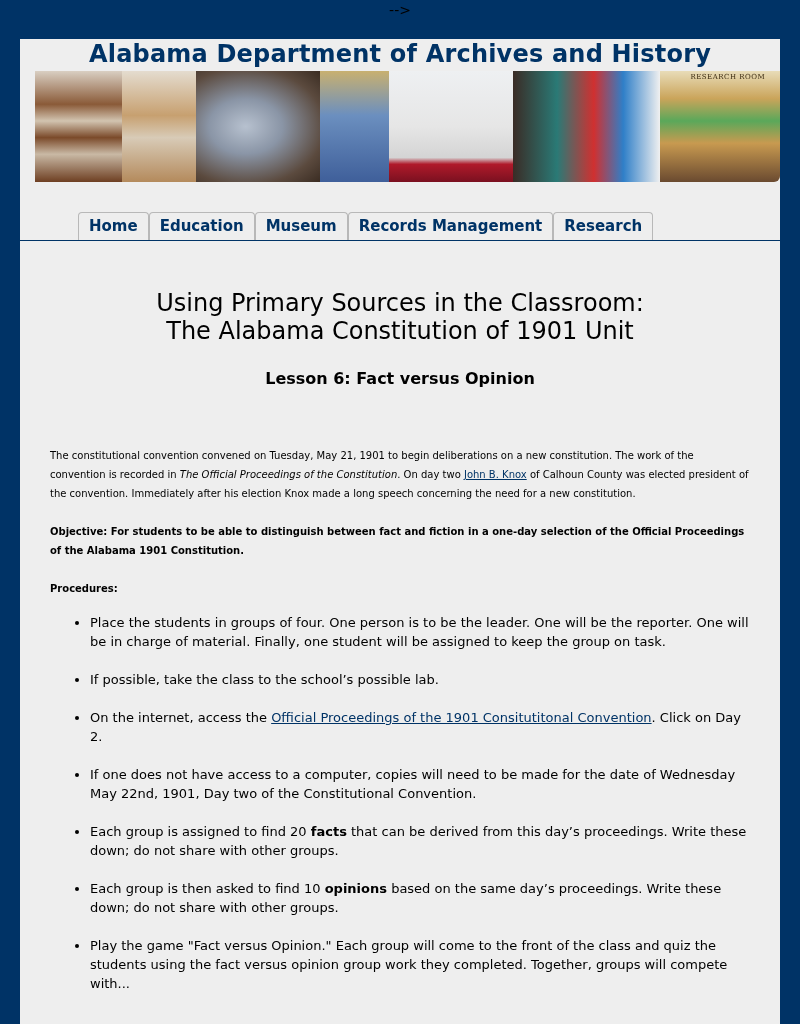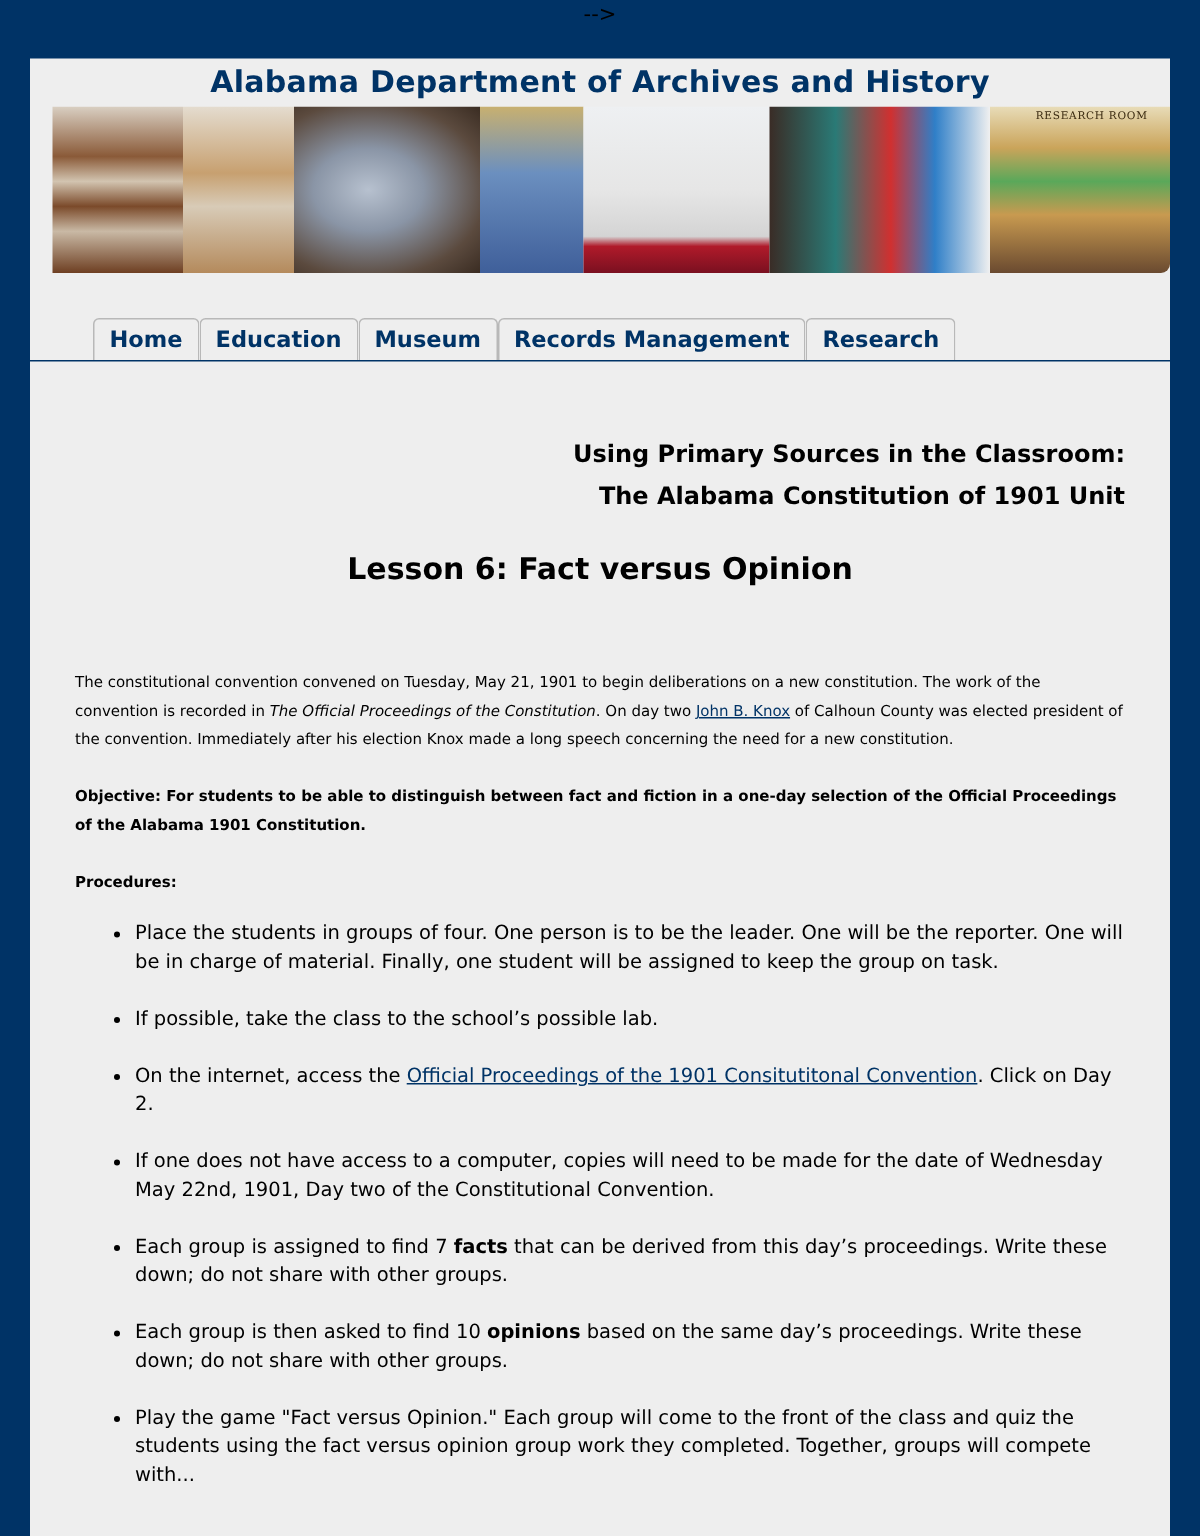--- a/index.html
+++ b/index.html
@@ -10,21 +10,21 @@
     color: #000;
   }
   .comment-remnant {
     height: 39px; text-align: center; font-size: 14px; line-height: 20px;
     color: #000;
   }
   .page {
     margin: 0 20px; background: #eeeeee; min-height: 1100px;
   }
   .site-title {
-    text-align: center; font-size: 20px; font-weight: bold; color: #003366;
+    text-align: center; font-size: 24px; font-weight: bold; color: #003366;
     line-height: 30px; padding-top: 0; height: 32px;
     font-family: "DejaVu Sans", sans-serif;
     letter-spacing: 0.2px;
   }
   .banner {
     position: relative; height: 111px; margin: 0; overflow: hidden;
     border-radius: 0 0 6px 6px;
     display: flex;
     padding-left: 15px;
   }
@@ -38,34 +38,34 @@
   .p7 { width: 130px; background: linear-gradient(180deg,#e8dcb8 0%,#caa45a 25%,#5aa85a 45%,#c89a50 65%,#6a4a30 100%); }
   .p8 { flex: 1; background: radial-gradient(ellipse at 60% 55%, #a0623a 0%, #6b3a1e 55%, #3a2010 100%); }
   .research-room {
     position: absolute; top: 2px; left: 30px; font-family: "DejaVu Serif", serif;
     font-size: 7px; color: #3a2a10; letter-spacing: 0.5px;
   }
   .nav {
     position: relative; height: 58px; border-bottom: 1px solid #003366;
   }
   .tabs {
-    position: absolute; left: 42px; bottom: 0; display: flex; justify-content: space-between;
+    position: absolute; left: 58px; bottom: 0; display: flex; justify-content: space-between;
   }
   .tab {
     border: 1px solid #b8b8b8; border-bottom: none; border-radius: 4px 4px 0 0;
     padding: 4px 10px 5px 10px; font-size: 15px; font-weight: bold; color: #003366;
     background: #eeeeee; margin-right: 0; cursor: pointer; line-height: 18px;
   }
   .content { padding: 0 30px; }
   .h1 {
-    text-align: right; font-size: 16px; font-weight: bold; line-height: 28px;
+    text-align: center; font-size: 24px; font-weight: normal; line-height: 28px;
     margin: 48px 0 0 0;
   }
   .h2 {
-    text-align: center; font-size: 20px; font-weight: bold; margin: 22px 0 0 0; line-height: 24px;
+    text-align: center; font-size: 16px; font-weight: bold; margin: 22px 0 0 0; line-height: 24px;
   }
   p { font-size: 10px; line-height: 19px; margin: 0; }
   .intro { margin-top: 55px; }
   .objective { margin-top: 19px; font-weight: bold; }
   .proc-label { margin-top: 19px; font-weight: bold; }
   a { color: #003366; text-decoration: underline; }
   ul { margin: 15px 0 0 0; padding-left: 40px; }
   li { font-size: 13px; line-height: 19px; margin-bottom: 19px; }
 </style>
 </head>
@@ -110,18 +110,18 @@
 
     <p class="objective"><b>Objective:</b><span> For students to be able to distinguish between fact and fiction in a one-day selection of the Official Proceedings of the Alabama 1901 Constitution.</span></p>
 
     <p class="proc-label">Procedures:</p>
 
     <ul>
       <li>Place the students in groups of four. One person is to be the leader. One will be the reporter. One will be in charge of material. Finally, one student will be assigned to keep the group on task.</li>
       <li>If possible, take the class to the school’s possible lab.</li>
       <li><span>On the internet, access the </span><a href="#">Official Proceedings of the 1901 Consitutitonal Convention</a><span>. Click on Day 2.</span></li>
       <li>If one does not have access to a computer, copies will need to be made for the date of Wednesday May 22nd, 1901, Day two of the Constitutional Convention.</li>
-      <li><span>Each group is assigned to find 7 </span><b>facts</b><span> that can be derived from this day’s proceedings. Write these down; do not share with other groups.</span></li>
+      <li><span>Each group is assigned to find 20 </span><b>facts</b><span> that can be derived from this day’s proceedings. Write these down; do not share with other groups.</span></li>
       <li><span>Each group is then asked to find 10 </span><b>opinions</b><span> based on the same day’s proceedings. Write these down; do not share with other groups.</span></li>
       <li>Play the game "Fact versus Opinion." Each group will come to the front of the class and quiz the students using the fact versus opinion group work they completed. Together, groups will compete with...</li>
     </ul>
   </div>
 </div>
 
 </body></html>

